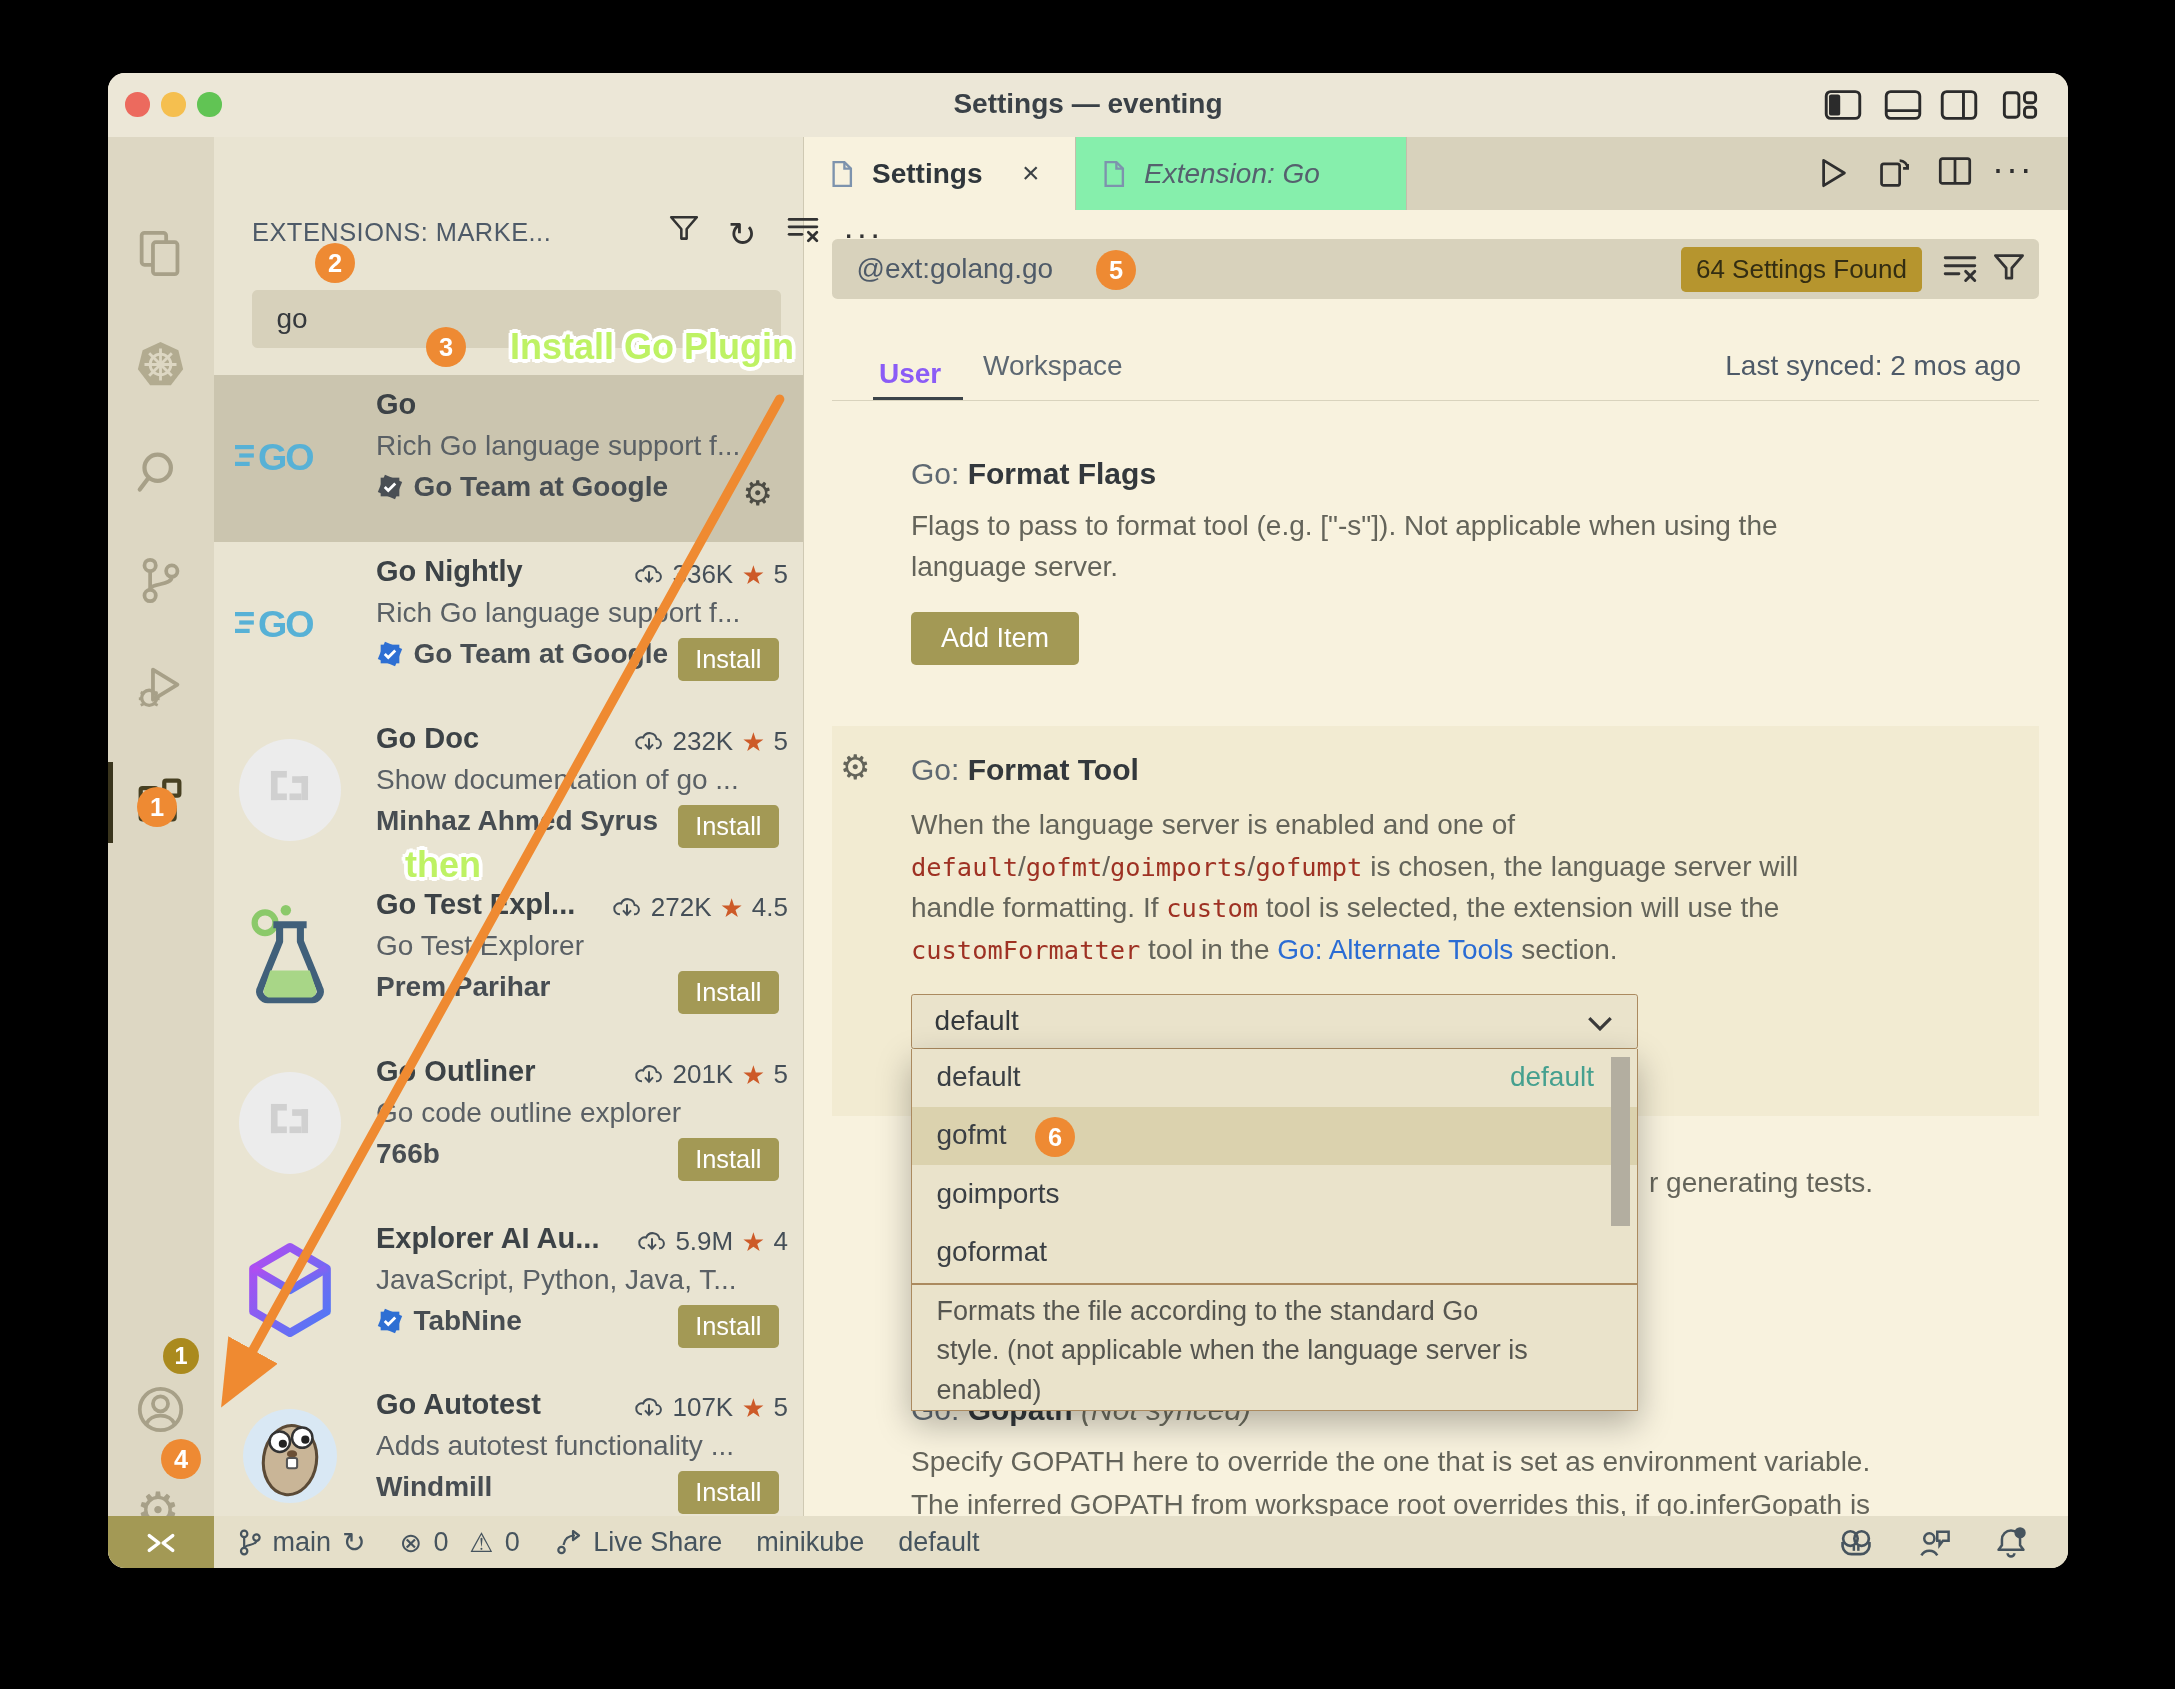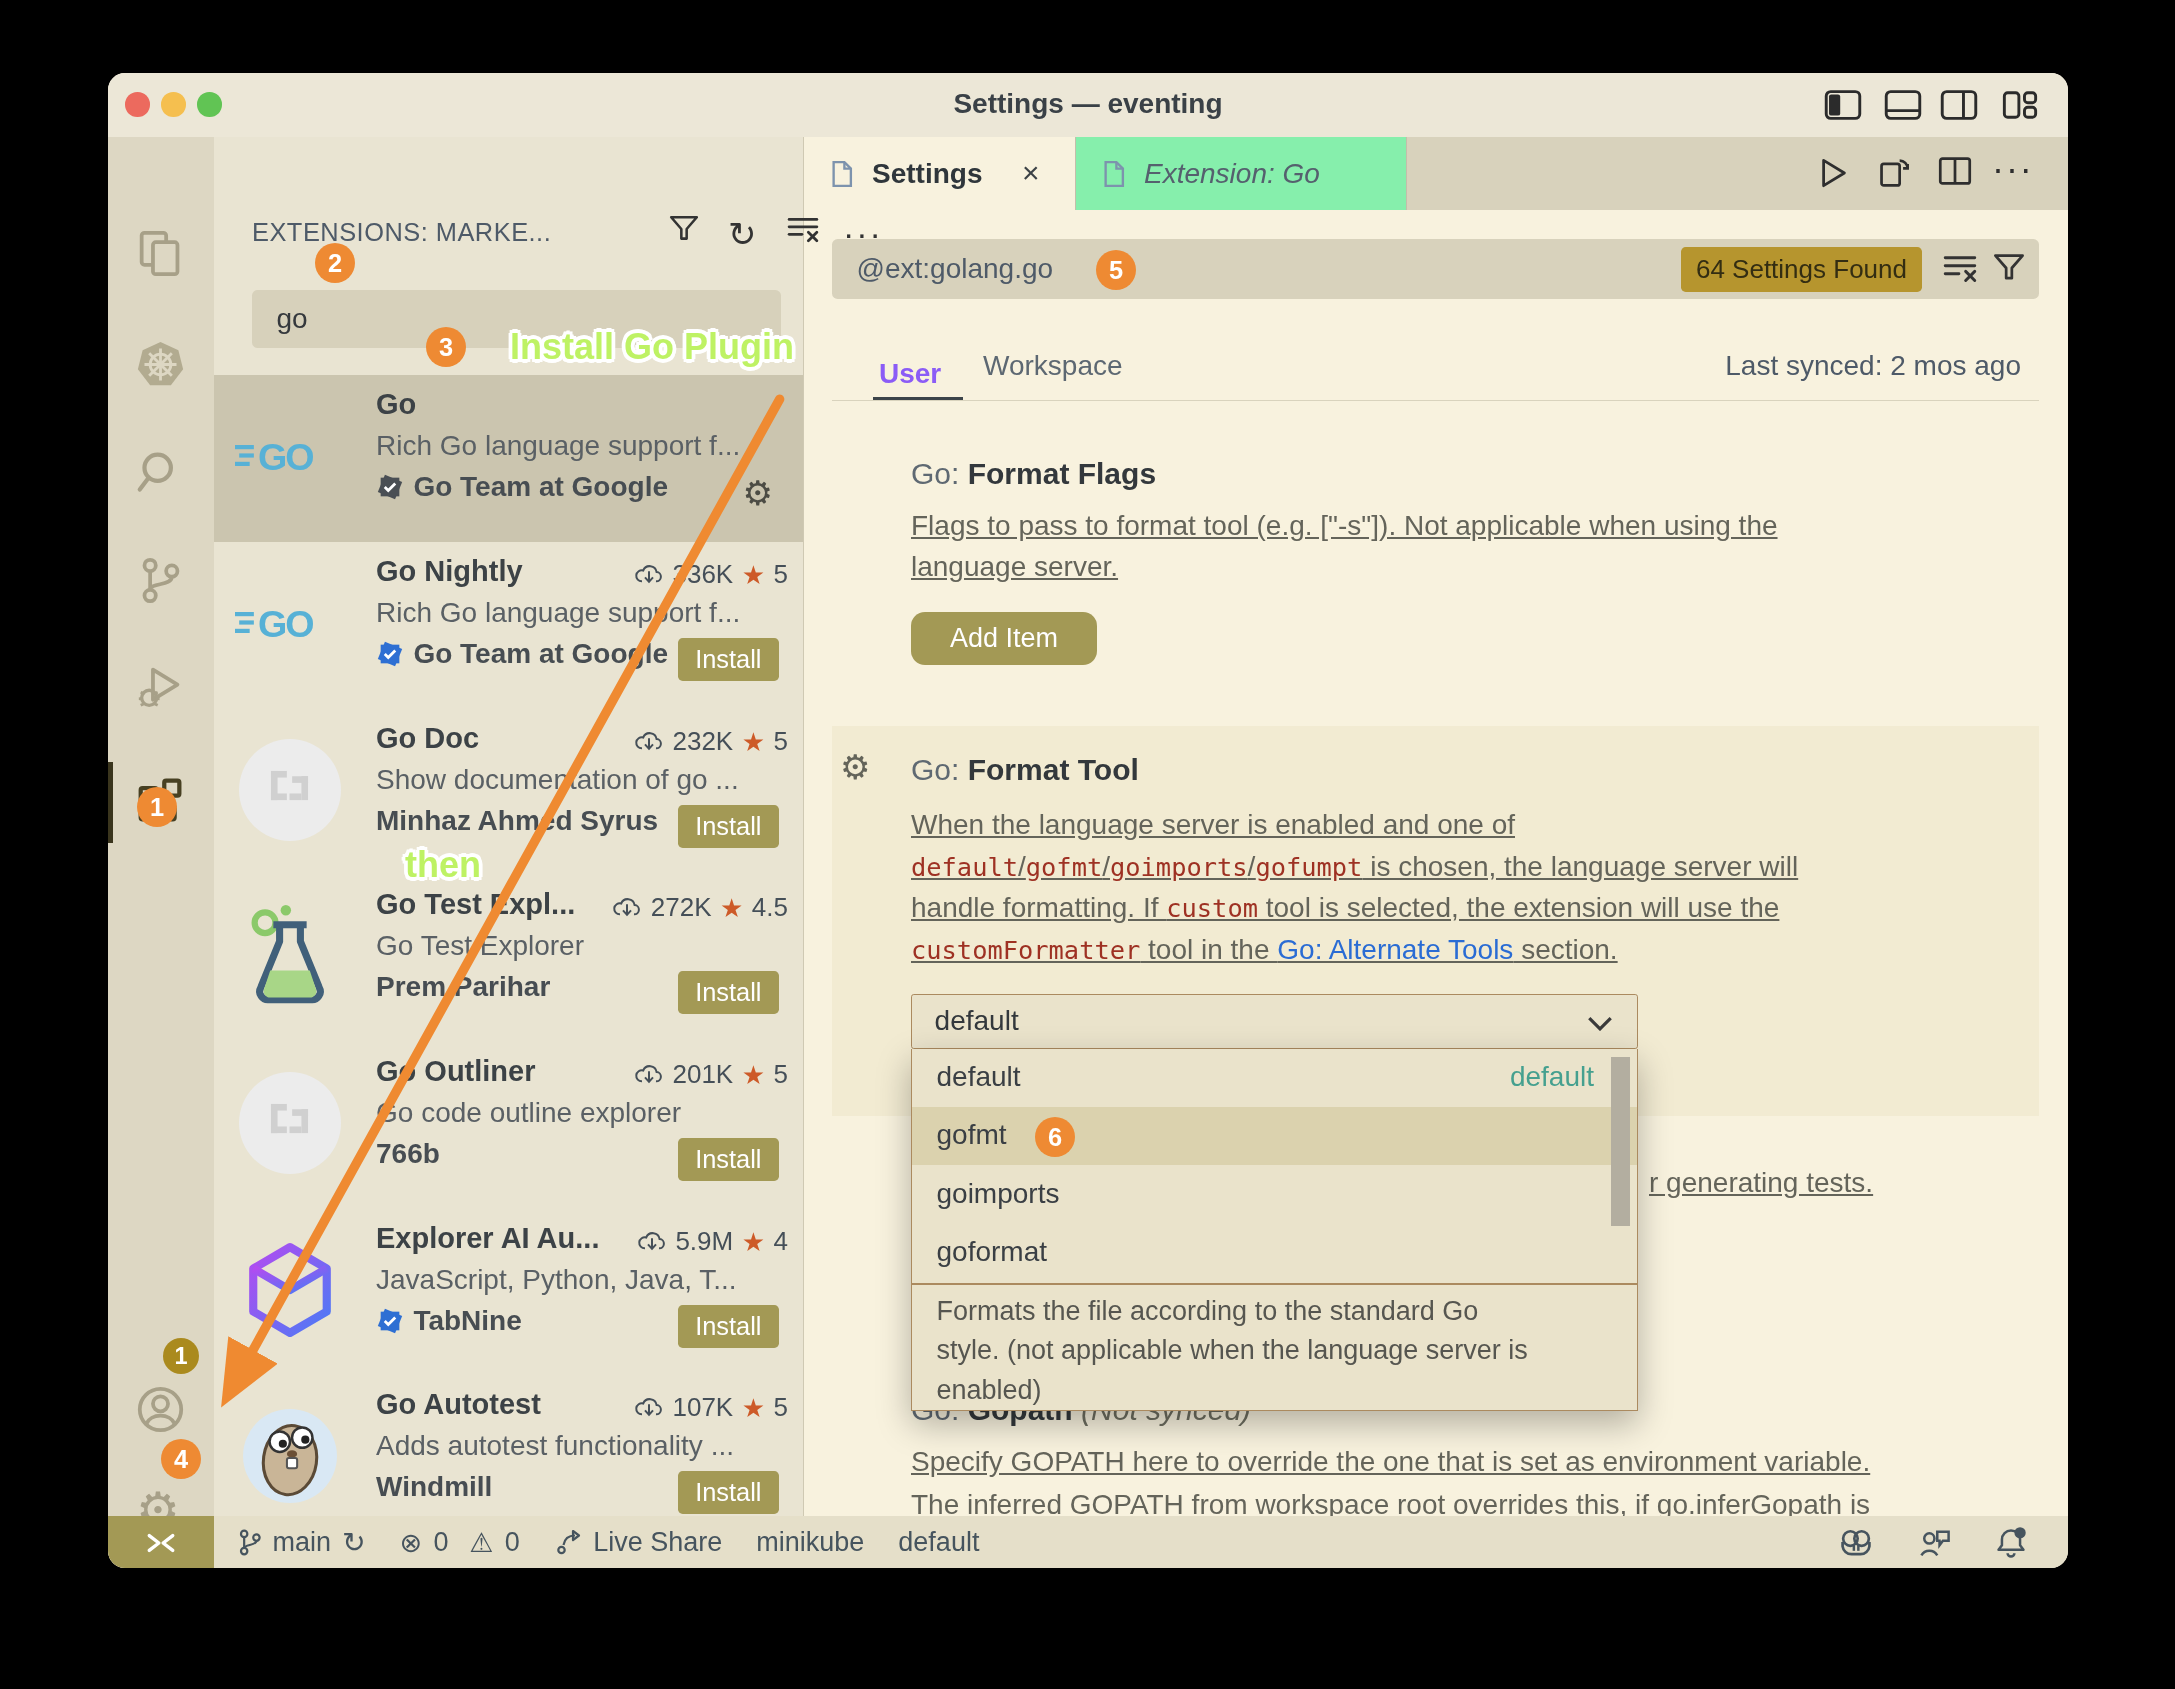--- a/index.html
+++ b/index.html
@@ -57,25 +57,25 @@
   #settings-search .val{position:absolute;left:24.5px;top:14px;font-size:28px;color:#4e5a68;}
   #results-badge{position:absolute;right:117px;top:7.5px;height:45px;line-height:45px;
     padding:0 15px;background:#b6952e;border-radius:4.7px;font-size:26px;color:#332d12;}
   .scope{position:absolute;top:277px;font-size:28px;}
   #scope-underline{position:absolute;left:765px;top:324px;width:90px;height:3.8px;background:#3c4449;}
   #scope-divider{position:absolute;left:724px;top:327px;width:1207px;height:0.9px;background:#d9d3bd;}
   #last-synced{position:absolute;right:47px;top:277px;font-size:28px;color:#4e5a68;}
   .setting-title{position:absolute;font-size:30px;color:#33383c;white-space:nowrap;}
   .setting-title .pre{color:#5f6972;font-weight:400;}
   .setting-title b{font-weight:bold;}
-  .setting-line{position:absolute;font-size:28px;color:#64645a;white-space:nowrap;text-decoration:underline;}
+  .setting-line{position:absolute;font-size:28px;color:#64645a;white-space:nowrap;}
   .code{font-family:"DejaVu Sans Mono",monospace;font-size:25.4px;color:#9e3123;}
   .setting-link{color:#2a6cd4;}
-  #add-item{position:absolute;left:803px;top:539px;height:53px;padding:0 39px;background:#a39955;
-    color:#fff;font-size:27px;border:none;border-radius:14px;font-family:inherit;}
+  #add-item{position:absolute;left:803px;top:539px;height:53px;padding:0 30px;background:#a39955;
+    color:#fff;font-size:27px;border:none;border-radius:5px;font-family:inherit;}
   #ft-highlight{position:absolute;left:724px;top:653px;width:1207px;height:390px;background:#f2ebd2;}
   #select-box{position:absolute;left:803px;top:921px;width:727px;height:55px;background:#eae3cb;
     border:1.9px solid #ab8a5f;border-radius:2.8px;box-sizing:border-box;}
   #select-box .val{position:absolute;left:22.6px;top:10.4px;font-size:28px;color:#33383c;}
   #dropdown{position:absolute;left:803px;top:976px;width:727px;height:362px;background:#eae3cb;
     border:1.9px solid #ab8a5f;border-top:none;box-sizing:border-box;z-index:10;
     box-shadow:0 13px 32px rgba(0,0,0,.28);}
   .dd-opt{position:absolute;left:0;width:100%;height:58px;font-size:28px;color:#3a3f44;}
   .dd-opt .t{position:absolute;left:24.5px;top:12.2px;}
   .dd-hint{position:absolute;right:43px;top:12.2px;color:#45a08f;}

